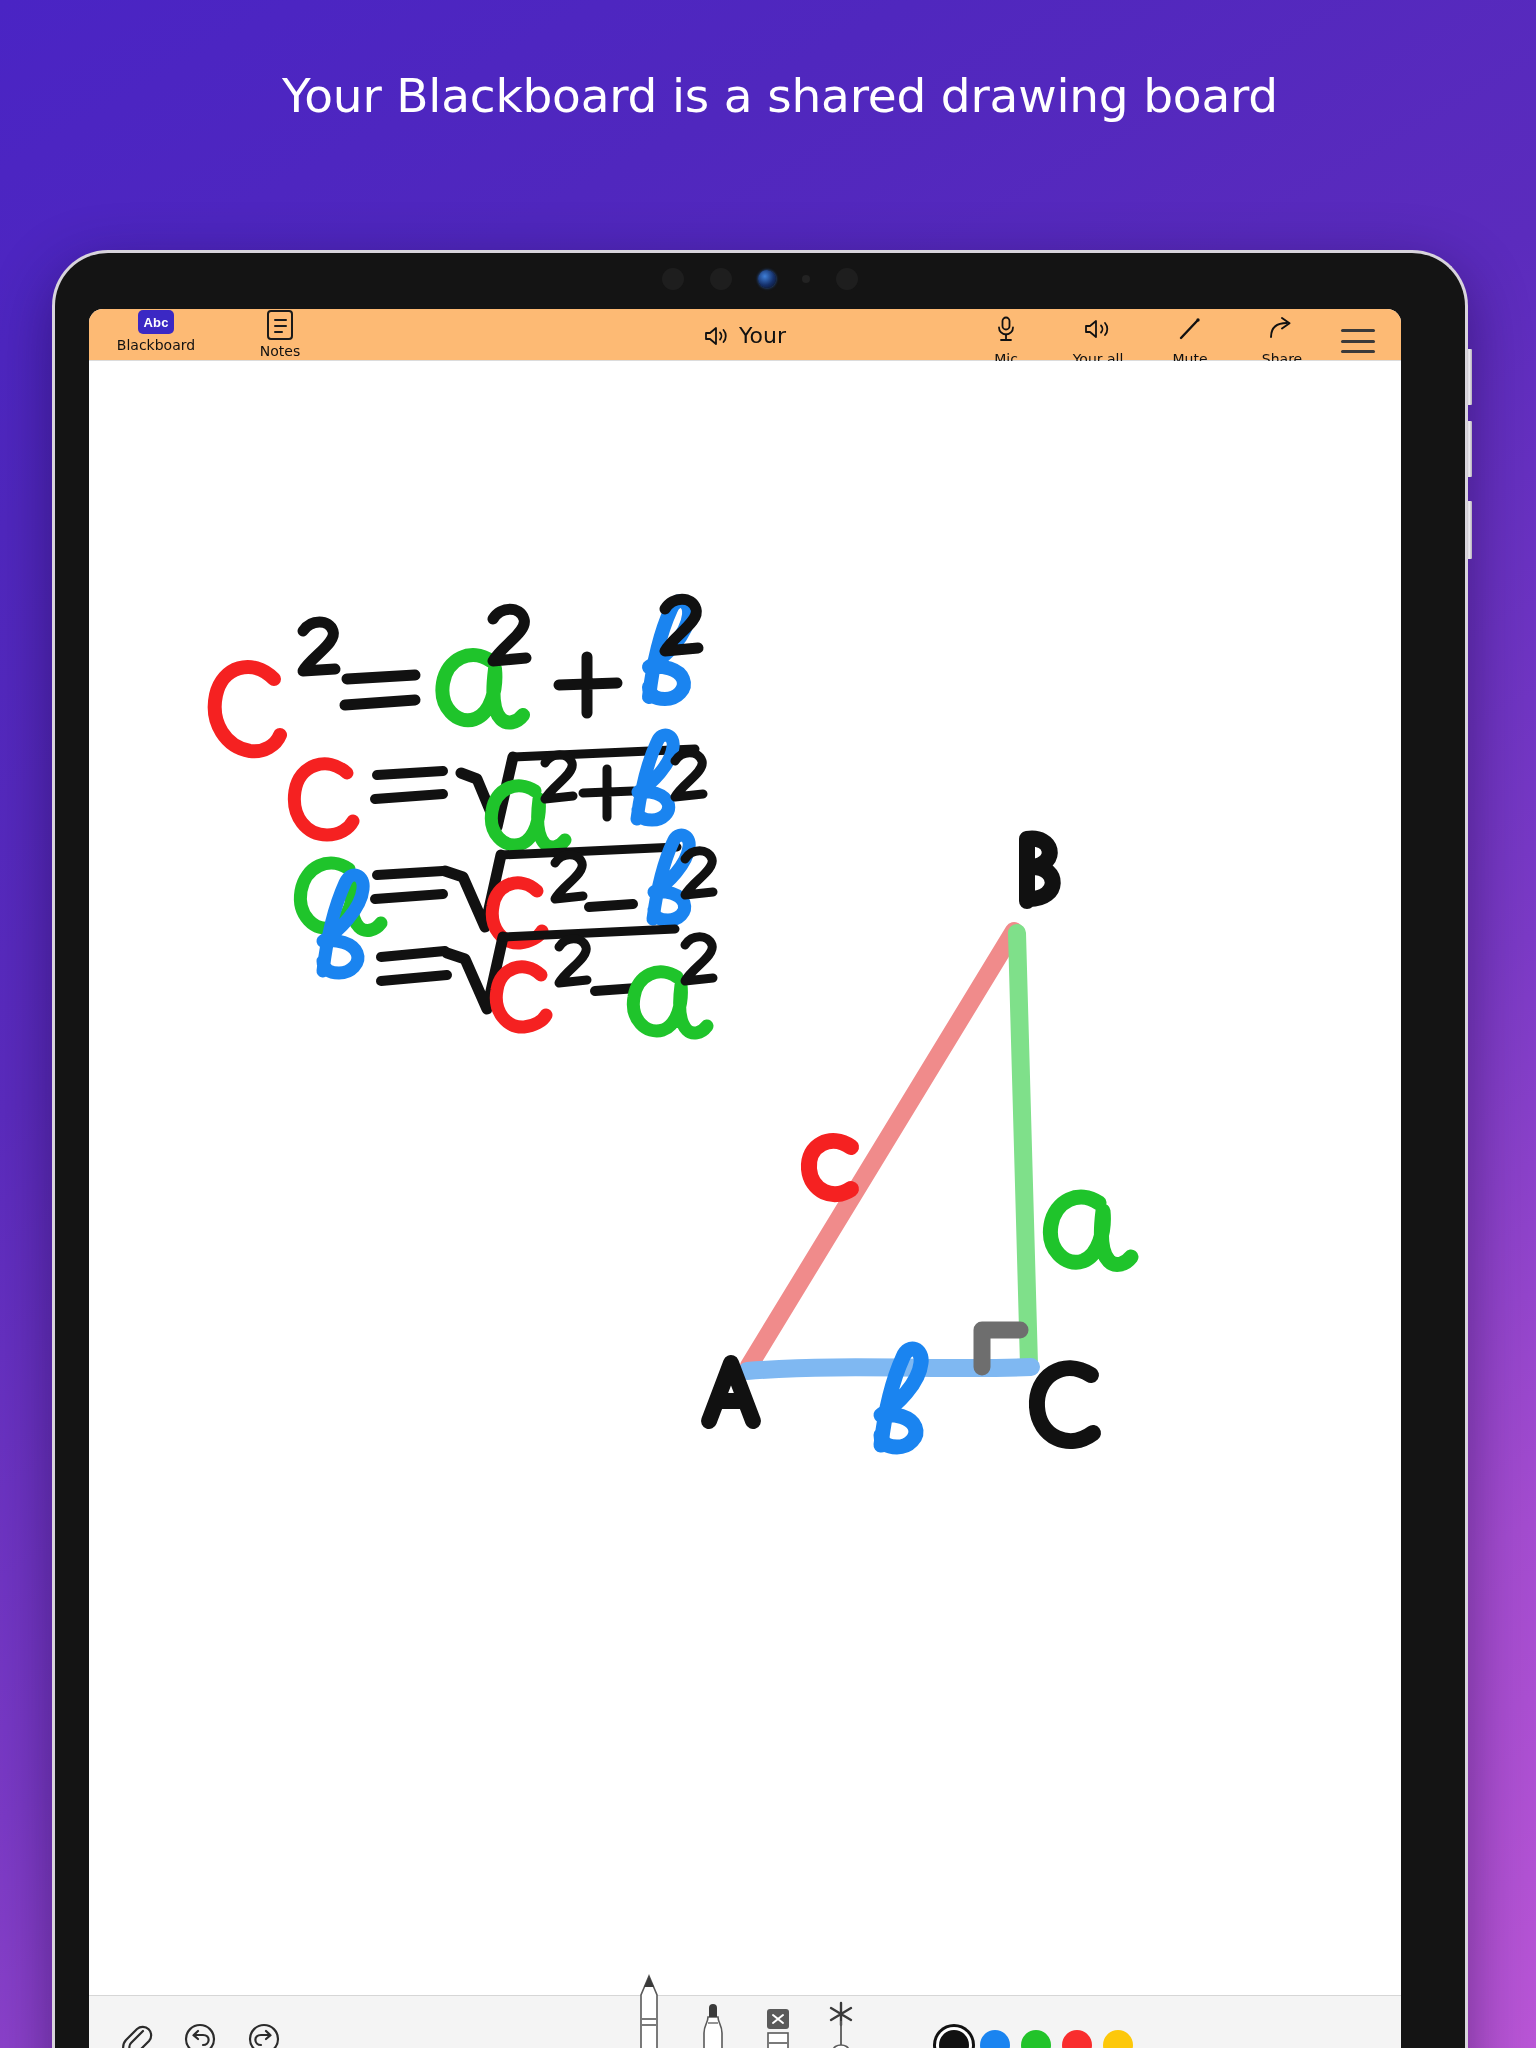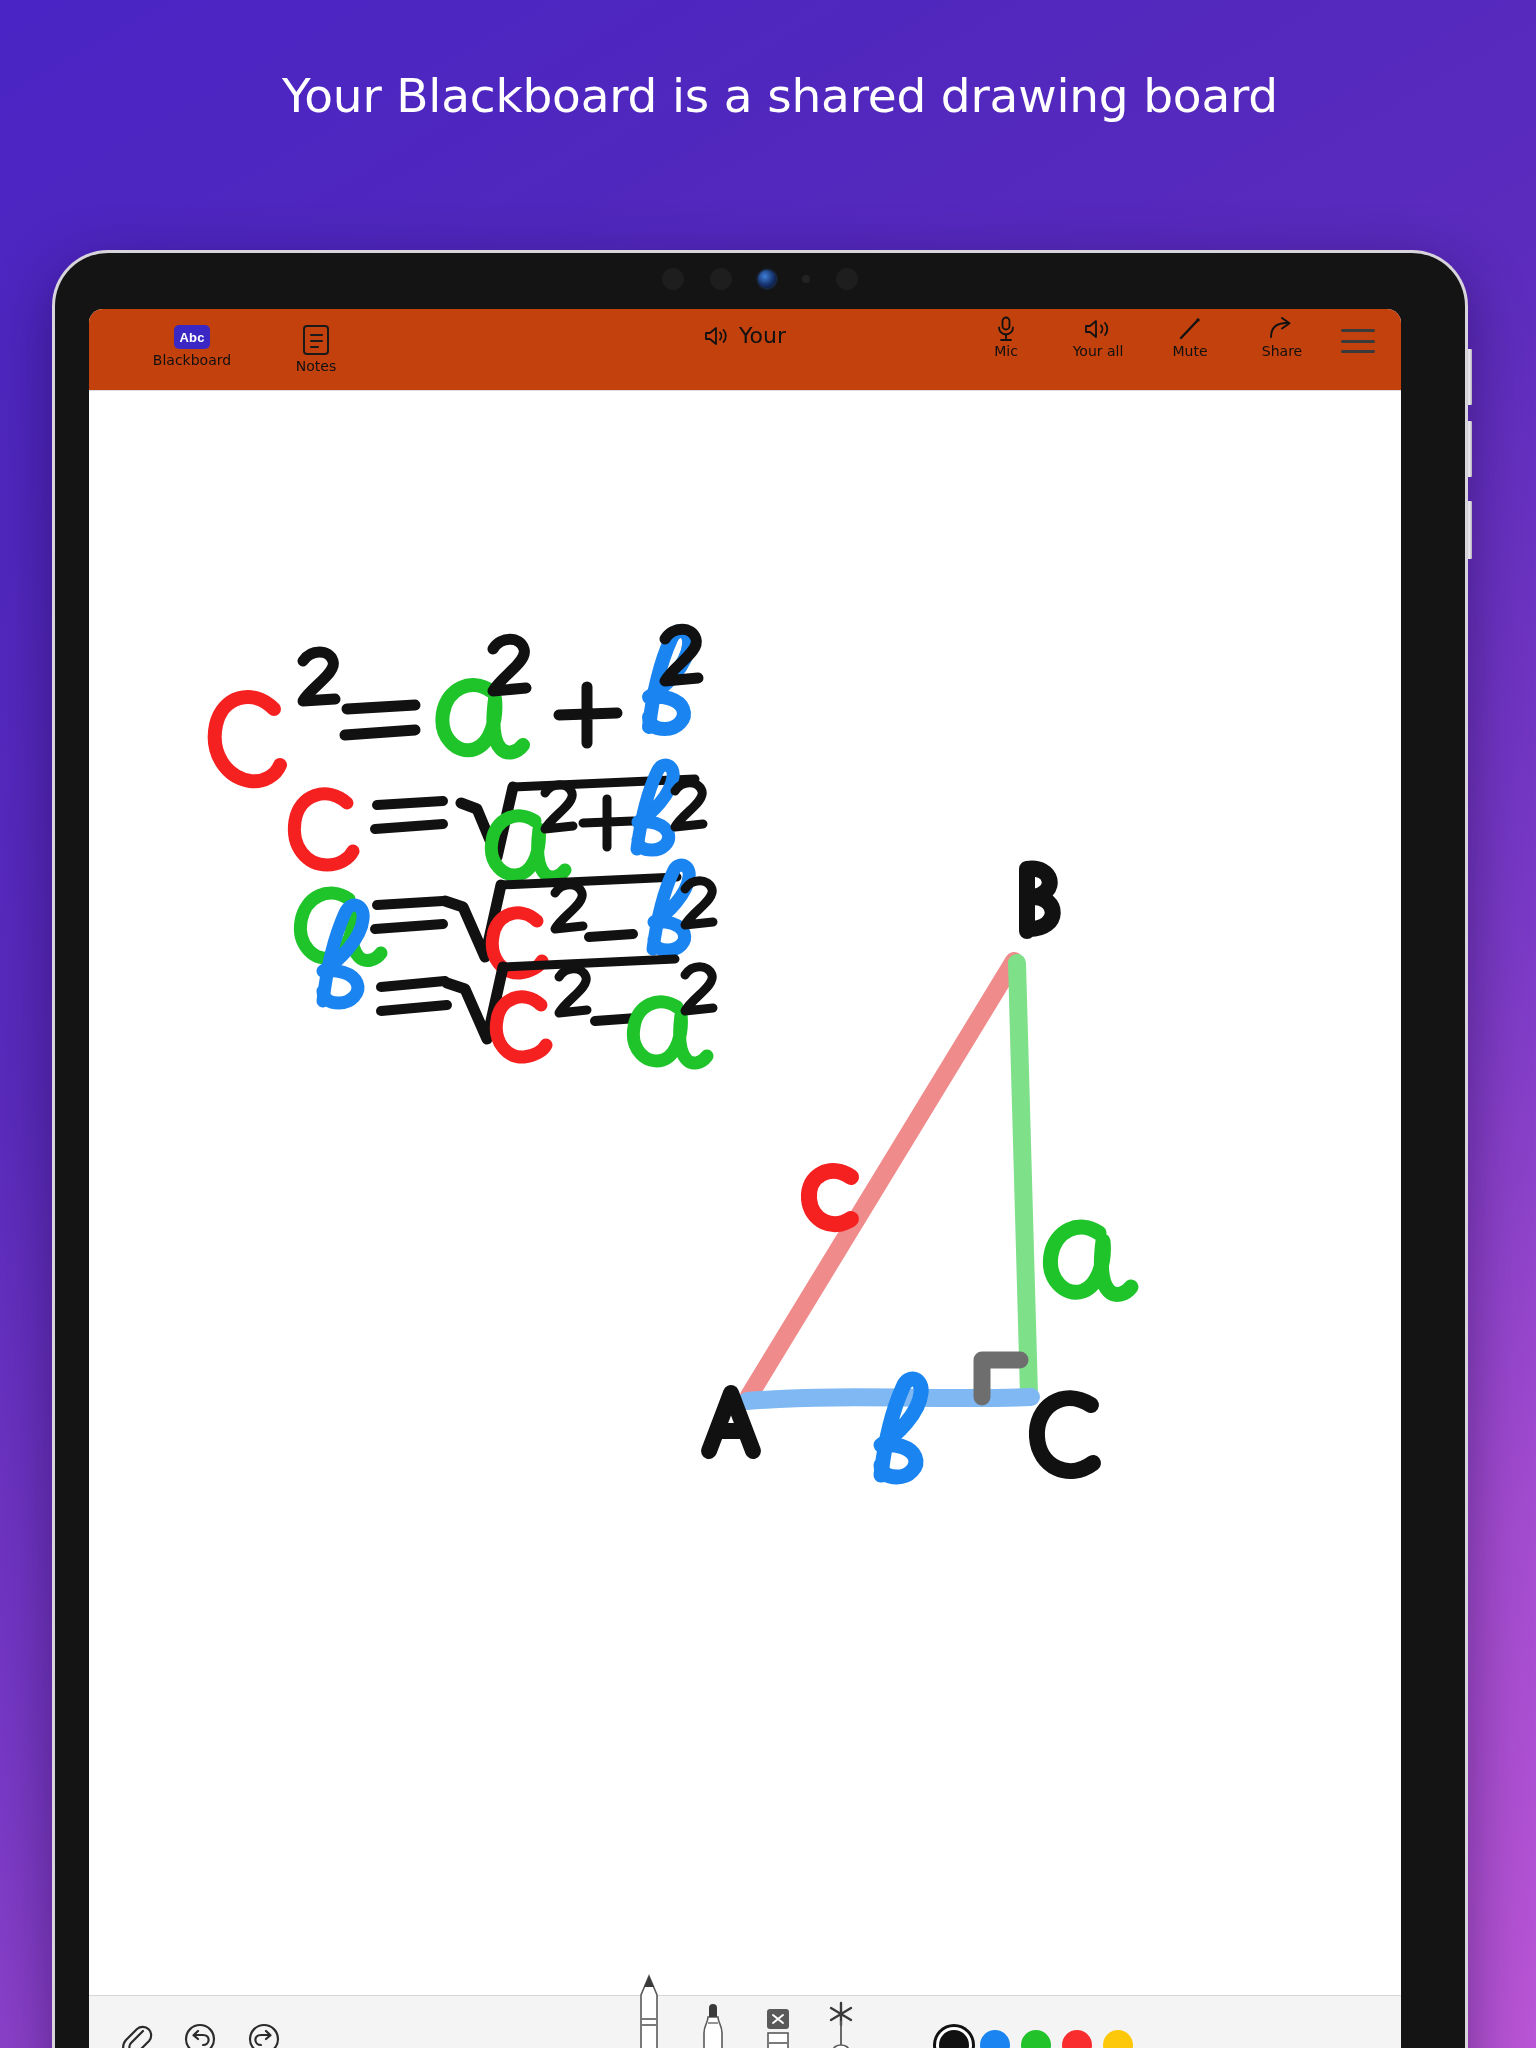--- a/index.html
+++ b/index.html
@@ -45,23 +45,23 @@
 
   
   #screen {
     position: absolute; left: 34px; top: 56px;
     width: 1312px; height: 1800px;
     background: #ffffff; border-radius: 14px 14px 0 0;
     overflow: hidden;
   }
   
   #topbar {
-    position: relative; height: 82px; width: 100%;
-    background: #c2410c; border-bottom: 1px solid #dcdcdc;
-    display: flex; align-items: center; padding-left: 36px;
+    position: relative; height: 52px; width: 100%;
+    background: #fdba74; border-bottom: 1px solid #dcdcdc;
+    display: flex; align-items: center;
   }
   #topbar-left { display: flex; align-items: flex-start; gap: 34px; padding-left: 22px; }
   .tb-item { display: flex; flex-direction: column; align-items: center; width: 90px; gap: 3px; }
   .tb-label { font-size: 14px; color: #111; font-family: "DejaVu Sans", sans-serif; }
   .abc-chip {
     width: 36px; height: 24px; border-radius: 5px; background: #3b28c4;
     color: #fff; font-size: 13px; font-weight: bold; display: flex;
     align-items: center; justify-content: center; letter-spacing: .2px;
   }
   .notes-ic { width: 26px; height: 30px; border: 2.2px solid #1a1a1a; border-radius: 4px; position: relative; }
@@ -74,21 +74,21 @@
   #speaker-name {
     position: absolute; left: 0; right: 0; top: 14px; margin: 0 auto;
     width: 260px; display: flex; align-items: center; justify-content: center; gap: 9px;
   }
   #speaker-name .nm { font-size: 22px; color: #111; font-family: "DejaVu Sans", sans-serif; }
 
   #topbar-right {
     position: absolute; right: 78px; top: 6px;
     display: flex; align-items: flex-start; gap: 10px;
   }
-  .tb-item2 { display: flex; flex-direction: column; align-items: center; width: 82px; gap: 0; }
+  .tb-item2 { display: flex; flex-direction: column; align-items: center; width: 82px; gap: 8px; }
   .tb-item2 .ic { height: 28px; display: flex; align-items: center; justify-content: center; }
 
   #hamburger {
     position: absolute; right: 26px; top: 20px;
     width: 34px; height: 24px; display: flex; flex-direction: column; justify-content: space-between;
   }
   #hamburger span { display: block; height: 3px; background: #3a3a3a; border-radius: 2px; }
 
   
   #canvas { position: relative; width: 100%; height: 1620px; background: #fff; }

